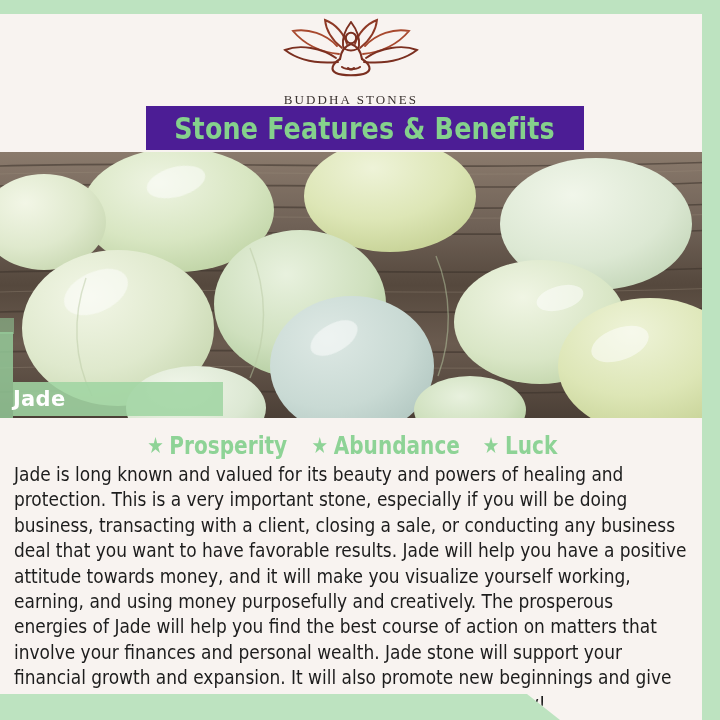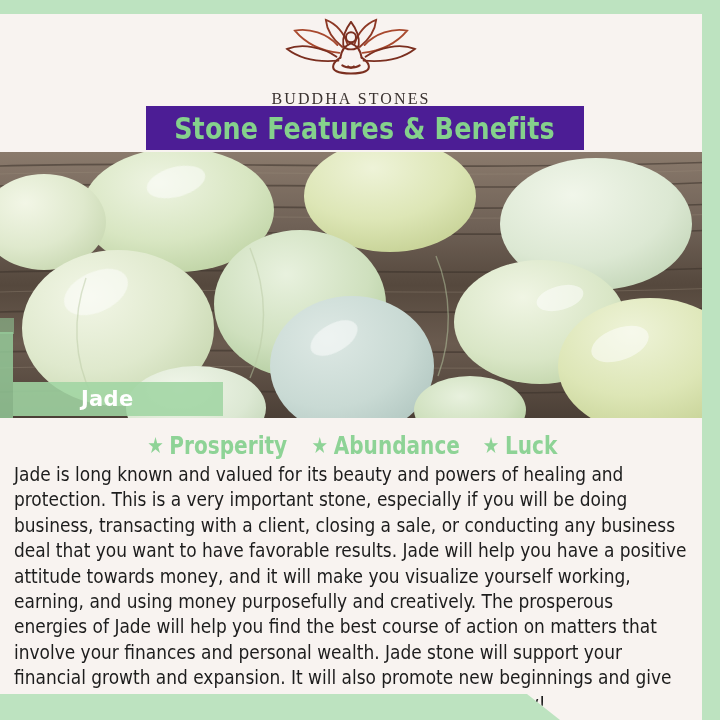--- a/index.html
+++ b/index.html
@@ -20,21 +20,21 @@
   }
 
   
   .logo-wrap{
     position:absolute;left:0;top:18px;width:702px;height:90px;
     display:flex;flex-direction:column;align-items:center;justify-content:flex-start;
   }
   .logo-mark{width:150px;height:62px;display:block;}
   .logo-text{
     font-family:"Liberation Serif", serif;
-    font-size:16px;letter-spacing:2.1px;color:#3a3230;
+    font-size:13px;letter-spacing:2.1px;color:#3a3230;
     margin-top:12px;font-weight:400;white-space:nowrap;
   }
 
   
   .title-banner{
     position:absolute;left:146px;top:106px;width:438px;height:44px;
     background:#4c1d95;
     display:flex;align-items:center;justify-content:center;
   }
   .title-text{
@@ -62,21 +62,21 @@
     background:rgba(150,205,155,0.55);
   }
 
   
   .jade-bar{
     position:absolute;left:13px;top:382px;width:210px;height:34px;
     background:rgba(160,213,163,0.88);
     display:flex;align-items:center;
   }
   .jade-label{
-    margin-left:68px;color:#ffffff;font-weight:bold;font-size:21px;
+    color:#ffffff;font-weight:bold;font-size:21px;
     font-family:"DejaVu Sans","Liberation Sans",sans-serif;letter-spacing:0.3px;
   }
 
   
   .benefits{
     position:absolute;left:0;top:430px;width:702px;height:32px;
     display:flex;align-items:center;justify-content:center;gap:14px;
   }
   .benefit{
     display:flex;align-items:center;gap:6px;

